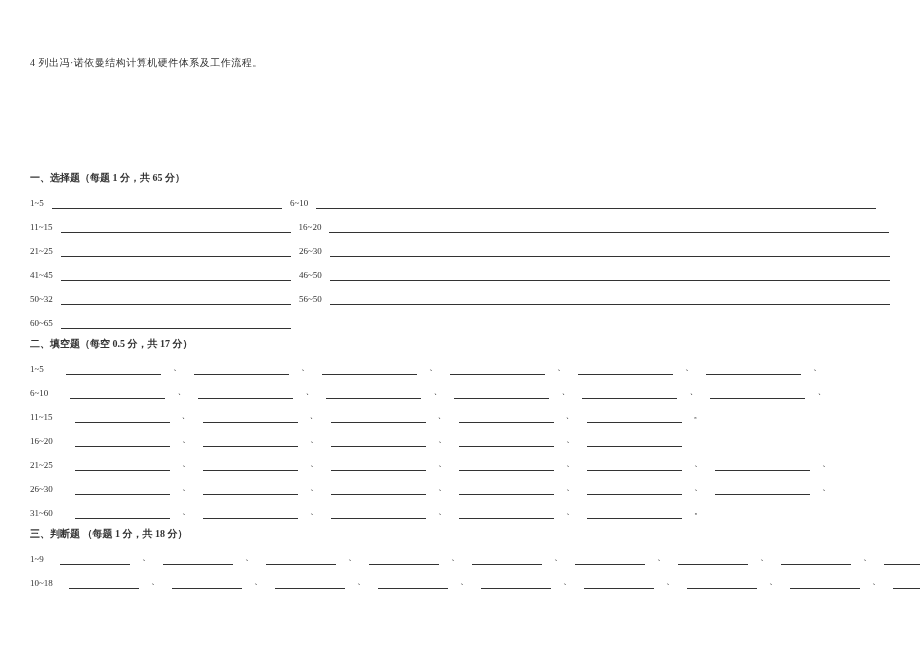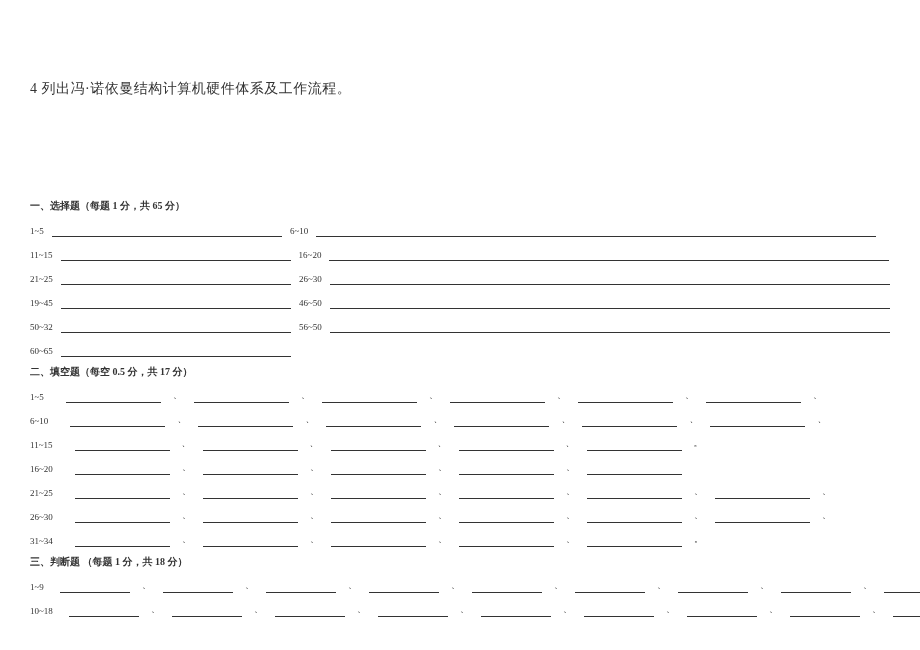--- a/index.html
+++ b/index.html
@@ -11,22 +11,22 @@
       width: 920px;
       height: 650px;
       background: #fff;
       font-family: "SimSun", "宋体", serif;
       font-size: 9px;
       color: #333;
       padding: 0 30px;
       overflow: hidden;
     }
     .question-top {
-      padding-top: 80px;
-      font-size: 14px;
+      padding-top: 56px;
+      font-size: 10px;
       letter-spacing: 0.5px;
     }
     .content-area {
       padding-top: 95px;
     }
     .section-title {
       font-size: 10px;
       font-weight: bold;
       margin-bottom: 8px;
       margin-top: 6px;
@@ -80,21 +80,21 @@
         <span class="label">16~20</span>
         <span class="blank" style="flex: 1 1 auto; max-width: 560px;"></span>
       </div>
       <div class="row">
         <span class="label">21~25</span>
         <span class="blank" style="flex: 0 0 230px;"></span>
         <span class="label">26~30</span>
         <span class="blank" style="flex: 1 1 auto; max-width: 560px;"></span>
       </div>
       <div class="row">
-        <span class="label">19~45</span>
+        <span class="label">41~45</span>
         <span class="blank" style="flex: 0 0 230px;"></span>
         <span class="label">46~50</span>
         <span class="blank" style="flex: 1 1 auto; max-width: 560px;"></span>
       </div>
       <div class="row">
         <span class="label">50~32</span>
         <span class="blank" style="flex: 0 0 230px;"></span>
         <span class="label">56~50</span>
         <span class="blank" style="flex: 1 1 auto; max-width: 560px;"></span>
       </div>
@@ -191,21 +191,21 @@
         <span class="blank" style="flex: 0 0 95px;"></span>
         <span class="comma">、</span>
         <span class="blank" style="flex: 0 0 95px;"></span>
         <span class="comma">、</span>
         <span class="blank" style="flex: 0 0 95px;"></span>
         <span class="comma">、</span>
         <span class="blank" style="flex: 0 0 95px;"></span>
         <span class="stop">、</span>
       </div>
       <div class="row">
-        <span class="label">31~34</span>
+        <span class="label">31~60</span>
         <span class="spacer"></span>
         <span class="blank" style="flex: 0 0 95px;"></span>
         <span class="comma">、</span>
         <span class="blank" style="flex: 0 0 95px;"></span>
         <span class="comma">、</span>
         <span class="blank" style="flex: 0 0 95px;"></span>
         <span class="comma">、</span>
         <span class="blank" style="flex: 0 0 95px;"></span>
         <span class="comma">、</span>
         <span class="blank" style="flex: 0 0 95px;"></span>

